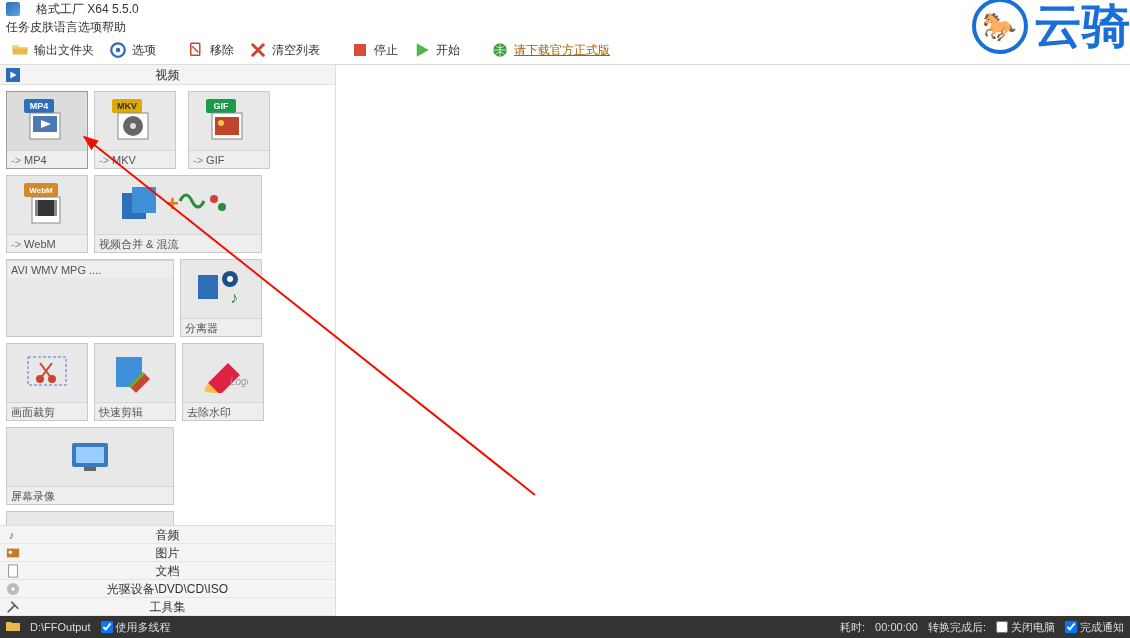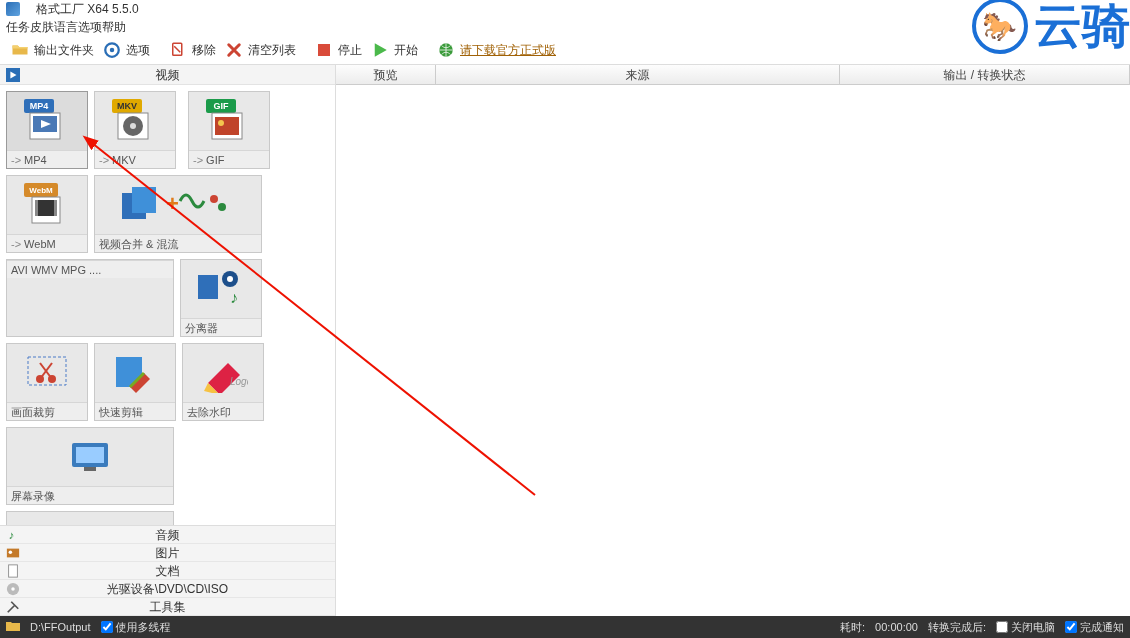--- a/index.html
+++ b/index.html
@@ -1,21 +1,21 @@
 <!DOCTYPE html>
 <html><head>
 <meta charset="utf-8">
 <style>
   * { box-sizing: border-box; margin: 0; padding: 0; }
   body { font-family: "Microsoft YaHei", "SimSun", Arial, sans-serif; font-size: 12px; background: #fff; color: #333; width: 1130px; height: 638px; overflow: hidden; position: relative; }
   .titlebar { height: 18px; padding: 2px 6px; display: flex; align-items: center; gap: 16px; }
   .titlebar .icon { width: 14px; height: 14px; background: linear-gradient(135deg,#2a6eb6,#5fa3e0); border-radius: 2px; }
   .menubar { height: 18px; padding: 0 6px; display: flex; align-items: center; font-size: 12px; }
   .menubar span { cursor: default; }
-  .toolbar { height: 28px; padding: 2px 6px; display: flex; align-items: center; }
+  .toolbar { height: 28px; padding: 2px 6px; display: flex; align-items: center; gap: 6px; }
   .tbtn { display: flex; align-items: center; gap: 4px; padding: 2px 4px; cursor: pointer; }
   .tb-icon { width: 20px; height: 20px; display: inline-flex; align-items: center; justify-content: center; }
   .tb-icon svg { width: 18px; height: 18px; }
   .tb-sep { width: 10px; }
   .main { display: flex; height: 552px; border-top: 1px solid #ddd; }
   .left { width: 336px; border-right: 1px solid #ddd; display: flex; flex-direction: column; }
   .section-title { height: 20px; line-height: 20px; text-align: center; background: #f4f4f4; border-bottom: 1px solid #e3e3e3; font-size: 12px; position: relative; }
   .section-title .sec-icon { position:absolute; left:6px; top:3px; width:14px; height:14px; }
   .gallery { padding: 6px; display: flex; flex-wrap: wrap; gap: 6px; overflow:auto; flex:1; }
   .tile { width: 82px; height: 78px; background: #e8e8e8; border: 1px solid #c9c9c9; display: flex; flex-direction: column; cursor: pointer; }
@@ -360,25 +360,20 @@
       <div class="cat-row">
         <span class="ci"><svg viewBox="0 0 16 16">
               <path d="M2 14 L10 6 M6 2 L14 10" stroke="#555" stroke-width="2"></path>
             </svg></span>
         <span>工具集</span>
       </div>
     </div>
   </div>
 
   <div class="right">
-    <div class="grid-head">
-      <div class="gh-cell" style="width:100px">预览</div>
-      <div class="gh-cell" style="flex:1">来源</div>
-      <div class="gh-cell" style="width:290px">输出 / 转换状态</div>
-    </div>
     <div class="grid-body"></div>
   </div>
 </div>
 
 <svg class="annot" style="left:0;top:0" width="1130" height="620">
   <defs>
       <marker id="ah" markerWidth="10" markerHeight="10" refX="2" refY="3" orient="auto">
     <path d="M0,0 L0,6 L8,3 z" fill="#e10"></path>
   </marker>
     </defs>

